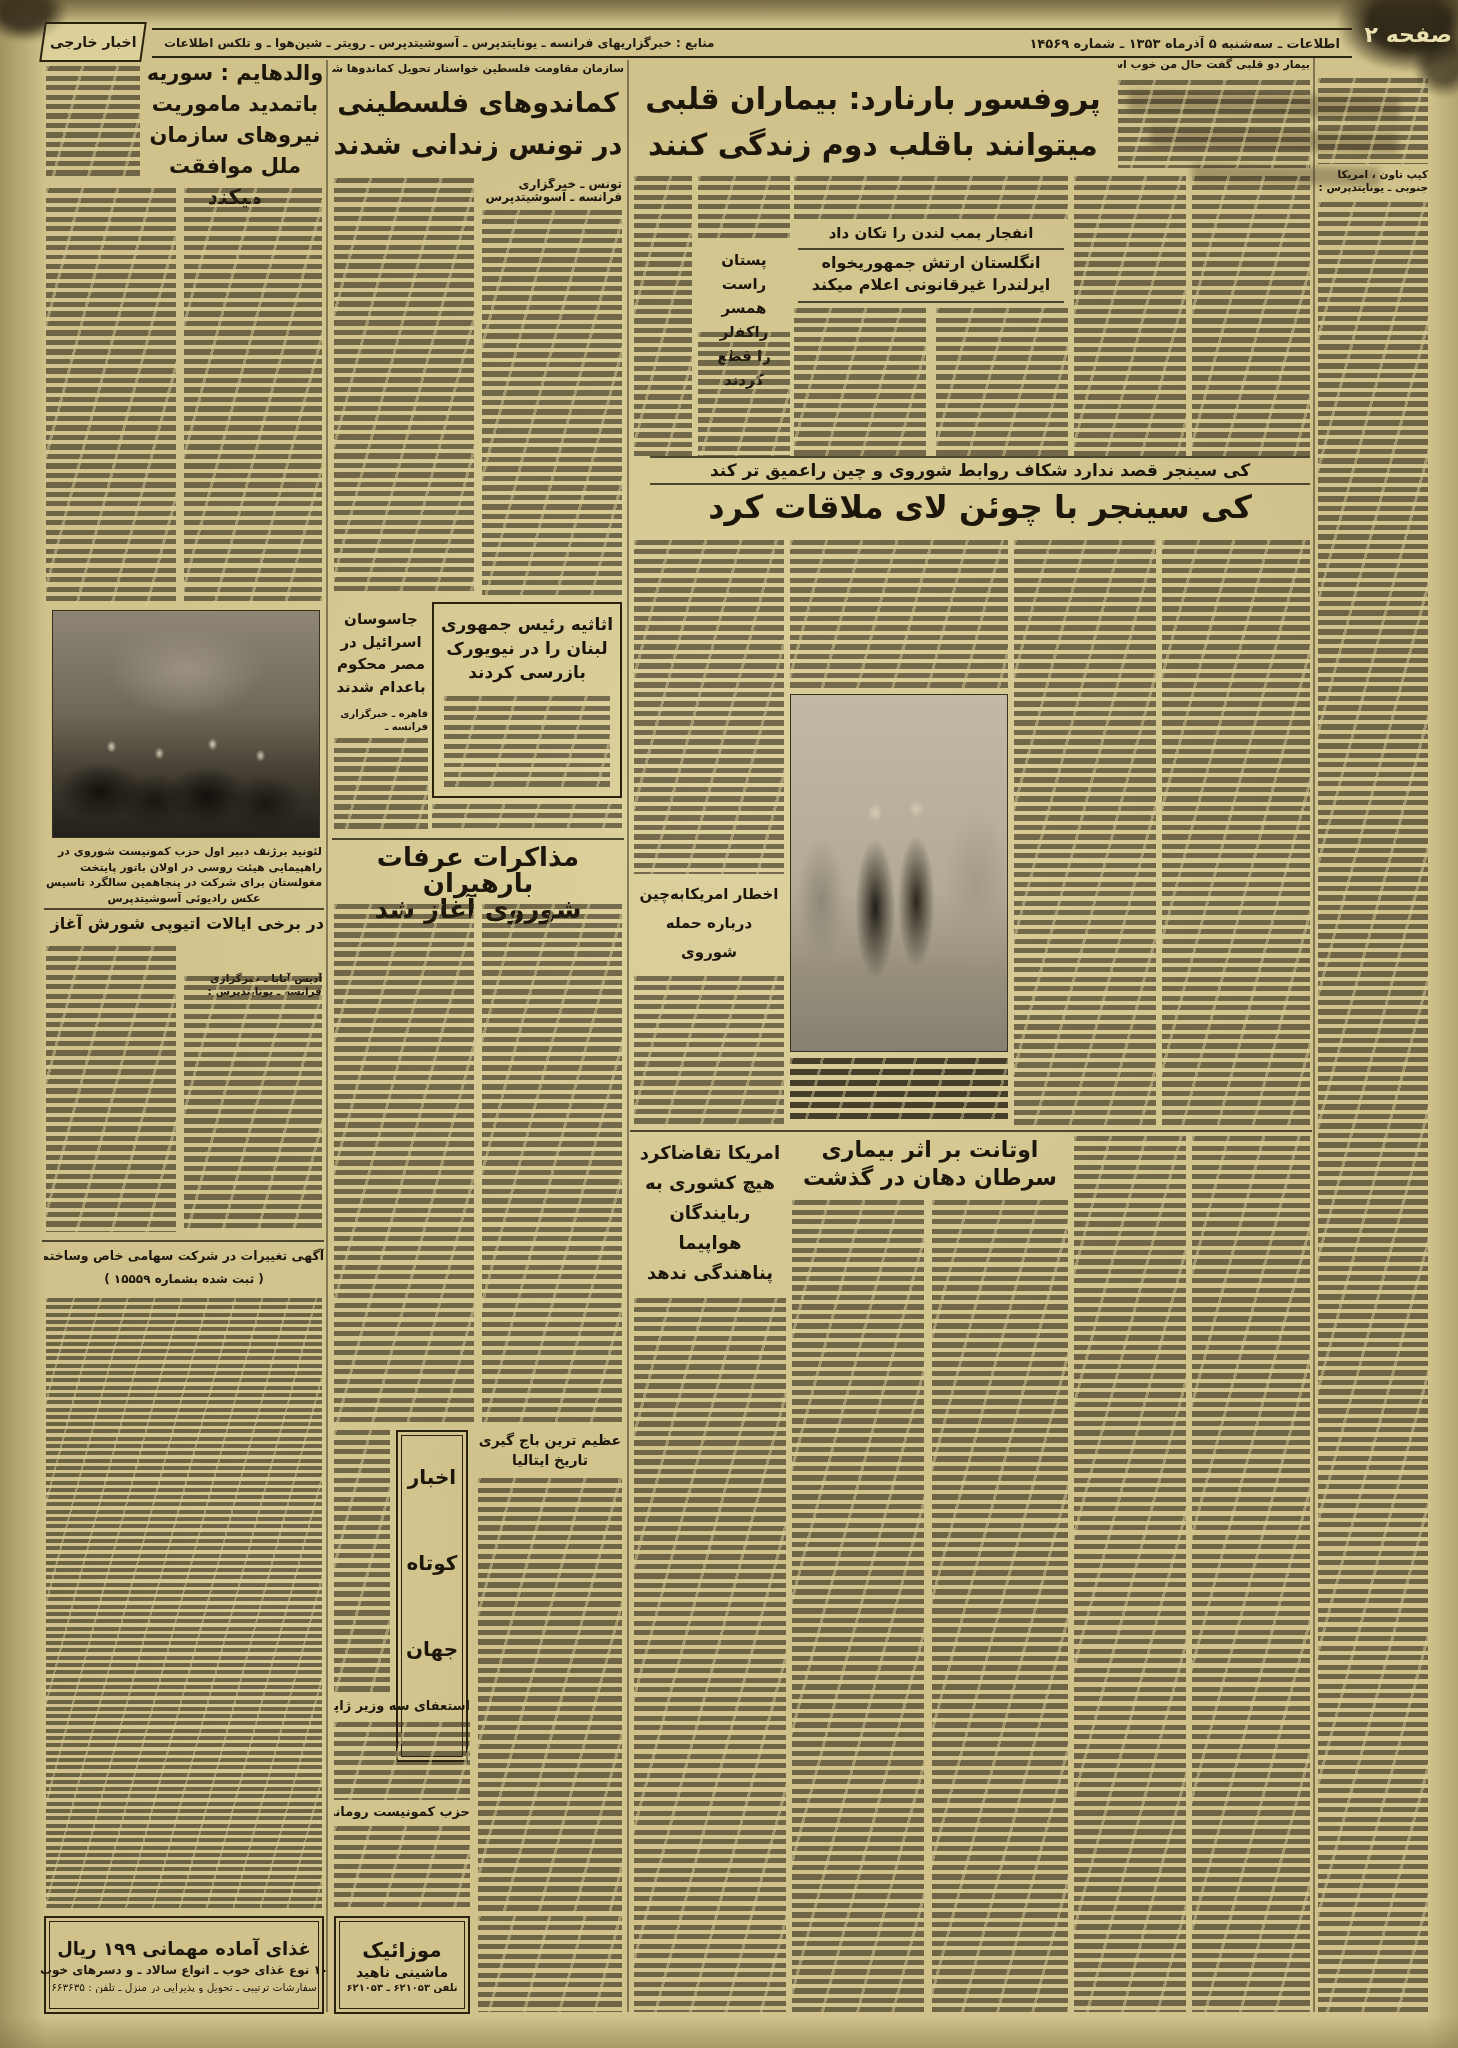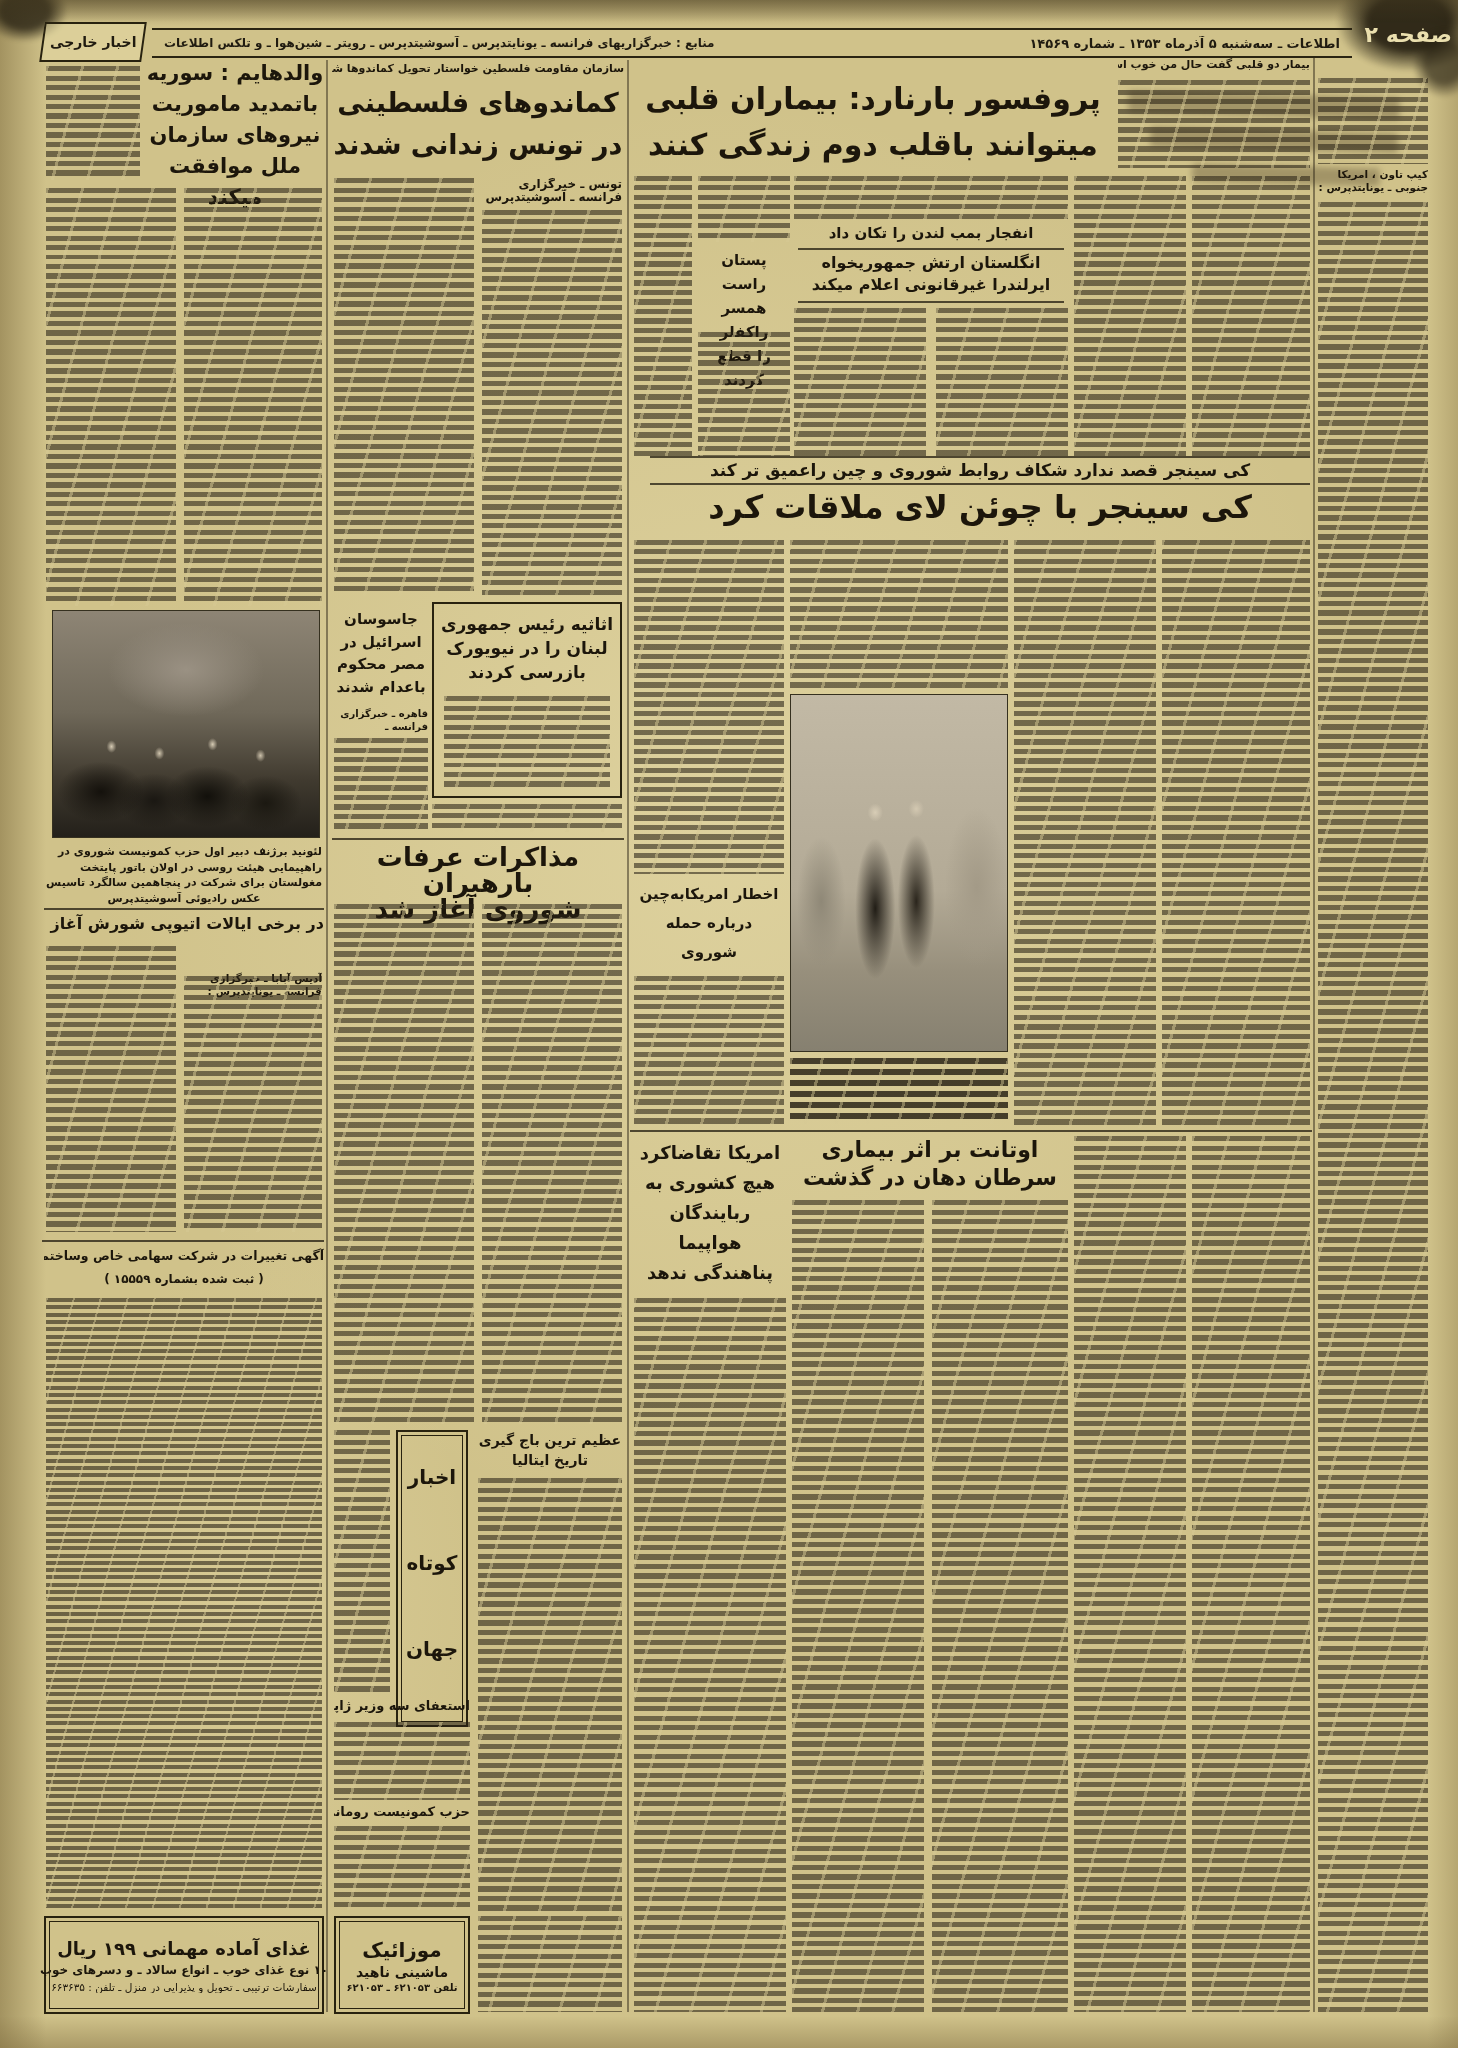--- a/index.html
+++ b/index.html
@@ -161,21 +161,21 @@
   <div class="sim" style="left:432px;top:804px;width:190px;height:28px;"></div>
 
   <div class="rh" style="left:332px;top:838px;width:292px;"></div>
   <div class="t c pre" style="left:332px;top:844px;width:292px;height:54px;font-size:26px;line-height:26px;">مذاکرات عرفات بارهبران
 شوروی آغاز شد</div>
   <div class="sim" style="left:482px;top:904px;width:140px;height:520px;"></div>
   <div class="sim" style="left:334px;top:904px;width:140px;height:520px;"></div>
 
   <div class="t c" style="left:478px;top:1430px;width:144px;height:42px;font-size:14px;line-height:20px;">عظیم ترین باج گیری تاریخ ایتالیا</div>
   <div class="sim" style="left:478px;top:1478px;width:144px;height:434px;"></div>
-  <div class="box dbl" style="left:396px;top:1430px;width:72px;height:297px;">
+  <div class="box dbl" style="left:396px;top:1430px;width:72px;height:332px;">
     <div class="t c pre" style="left:0;right:0;top:2px;font-size:20px;line-height:86px;">اخبار
 کوتاه
 جهان</div>
   </div>
   <div class="sim" style="left:334px;top:1430px;width:56px;height:262px;"></div>
   <div class="t c nw" style="left:334px;top:1698px;width:136px;height:18px;font-size:13px;">استعفای سه وزیر ژاپن</div>
   <div class="sim" style="left:334px;top:1722px;width:136px;height:78px;"></div>
   <div class="t c nw" style="left:334px;top:1804px;width:136px;height:18px;font-size:13px;">حزب کمونیست رومانی</div>
   <div class="sim" style="left:334px;top:1826px;width:136px;height:84px;"></div>
 

